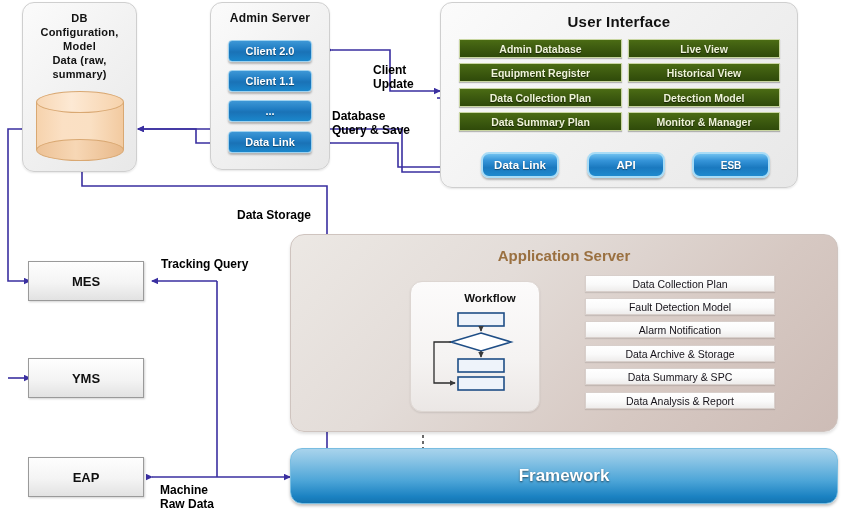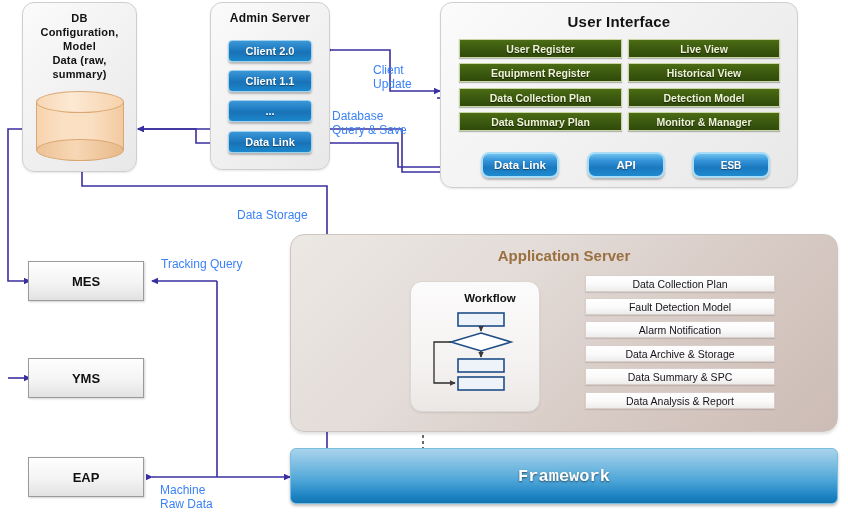--- a/index.html
+++ b/index.html
@@ -81,30 +81,29 @@
   .applist-item{
     background:linear-gradient(180deg,#ffffff 0%,#fafafa 55%,#eeeceb 100%);
     border:1px solid #d8cfcb;
     display:flex;align-items:center;justify-content:center;
     color:#16131a;box-shadow:0 1px 1px rgba(0,0,0,.10);
   }
 
   
   .framework{
     background:linear-gradient(180deg,#a8d3ec 0%,#8ec6e6 18%,#4ea6d8 58%,#1b82c2 88%,#1474b0 100%);
-    border:1px solid #79bde1;border-radius:6px;
+    border:1px solid #79bde1;border-radius:12px;
     display:flex;align-items:center;justify-content:center;
     color:#ffffff;font-weight:bold;
     text-shadow:0 1px 2px rgba(0,0,0,.55);
     box-shadow:0 2px 3px rgba(0,0,0,.25);
-    font-family:Liberation Mono, monospace;
-  }
-
-  
-  .edgelabel{position:absolute;color:#3b82f6;white-space:pre;line-height:1.15;}
+  }
+
+  
+  .edgelabel{position:absolute;color:#000000;white-space:pre;line-height:1.15;font-weight:bold;}
 
   svg.wires{position:absolute;left:0;top:0;width:848px;height:519px;
             pointer-events:none;}
 </style>
 </head>
 <body>
 
 <div id="stage">
 
   <svg class="wires" viewBox="0 0 848 519">
@@ -196,21 +195,21 @@
   </div>
   <div class="abs bluebtn" style="left:228px;top:40px;width:84px;height:22px;font-size:11px;">Client 2.0</div>
   <div class="abs bluebtn" style="left:228px;top:70px;width:84px;height:22px;font-size:11px;">Client 1.1</div>
   <div class="abs bluebtn" style="left:228px;top:100px;width:84px;height:22px;font-size:11px;">...</div>
   <div class="abs bluebtn" style="left:228px;top:131px;width:84px;height:22px;font-size:11px;">Data Link</div>
 
   <div class="abs panel" style="left:440px;top:2px;width:358px;height:186px;">
     <div class="panel-title" style="top:10px;font-size:15px;">User Interface</div>
   </div>
 
-  <div class="abs greenbtn" style="left:459px;top:39px;width:163px;height:19px;font-size:10.5px;">User Register</div>
+  <div class="abs greenbtn" style="left:459px;top:39px;width:163px;height:19px;font-size:10.5px;">Admin Database</div>
   <div class="abs greenbtn" style="left:459px;top:63px;width:163px;height:19px;font-size:10.5px;">Equipment Register</div>
   <div class="abs greenbtn" style="left:459px;top:88px;width:163px;height:19px;font-size:10.5px;">Data Collection Plan</div>
   <div class="abs greenbtn" style="left:459px;top:112px;width:163px;height:19px;font-size:10.5px;">Data Summary  Plan</div>
 
   <div class="abs greenbtn" style="left:628px;top:39px;width:152px;height:19px;font-size:10.5px;">Live View</div>
   <div class="abs greenbtn" style="left:628px;top:63px;width:152px;height:19px;font-size:10.5px;">Historical View</div>
   <div class="abs greenbtn" style="left:628px;top:88px;width:152px;height:19px;font-size:10.5px;">Detection Model</div>
   <div class="abs greenbtn" style="left:628px;top:112px;width:152px;height:19px;font-size:10.5px;">Monitor &amp; Manager</div>
 
   <div class="abs bluebtn lg" style="left:481px;top:152px;width:78px;height:26px;font-size:11.5px;">Data Link</div>

